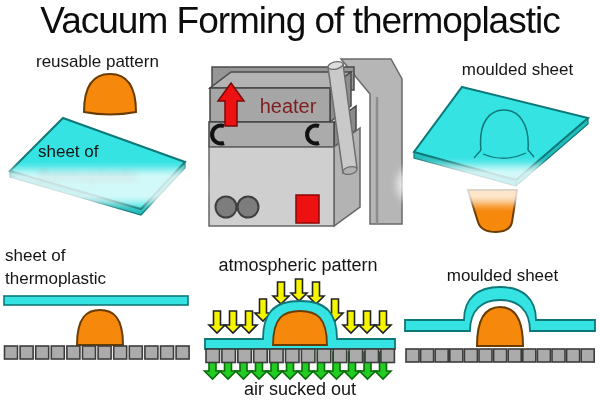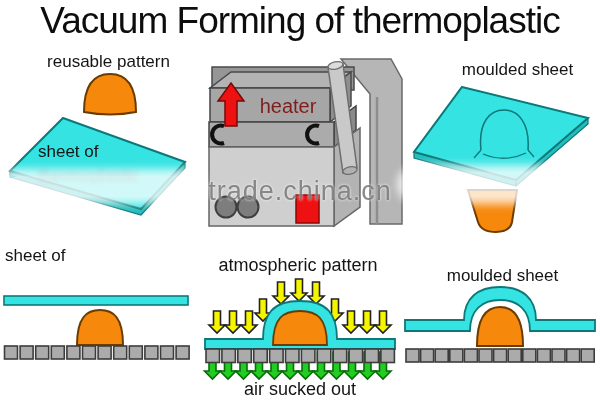--- a/index.html
+++ b/index.html
@@ -8,21 +8,21 @@
     font-family:"Liberation Sans", sans-serif;color:#111;
   }
   .label{position:absolute;white-space:nowrap;color:#151515;}
   .title{
     top:0;left:0;width:600px;text-align:center;
     font-size:37px;letter-spacing:-1px;color:#0d0d0d;
   }
   .lbl17{font-size:17px;}
   .lbl18{font-size:18px;}
   .heater-lbl{left:234px;top:95px;width:108px;text-align:center;font-size:20px;color:#7f1d1d;}
-  .reusable{left:36px;top:52px;width:145px;text-align:center;}
+  .reusable{left:36px;top:52px;width:145px;text-align:left;}
   .sheet-of-tl{left:38px;top:142px;}
   .thermo-tl{left:38px;top:167px;filter:blur(2.5px);opacity:.6;}
   .moulded-tr{left:440px;top:60px;width:155px;text-align:center;}
   .sheet-bl{left:5px;top:244px;line-height:23px;white-space:pre-line;}
   .atm{left:200px;top:255px;width:196px;text-align:center;}
   .air{left:222px;top:379px;width:156px;text-align:center;}
   .moulded-br{left:425px;top:266px;width:155px;text-align:center;}
   svg.diagram{position:absolute;left:0;top:0;}
   .bed-square{fill:var(--gray-square);stroke:#3c3c3c;stroke-width:1.6;}
   .y-arrow{fill:var(--yellow);stroke:#222;stroke-width:1.6;}
@@ -172,21 +172,20 @@
         </g>
     </g>
   </svg>
 
   <div class="label title">Vacuum Forming of thermoplastic</div>
   <div class="label lbl17 reusable">reusable pattern</div>
   <div class="label lbl17 sheet-of-tl">sheet of</div>
   <div class="label lbl17 thermo-tl">thermoplastic</div>
   <div class="label heater-lbl">heater</div>
   <div class="label lbl17 moulded-tr">moulded sheet</div>
-  <div class="label lbl17 sheet-bl"><span>sheet of</span><br></div>
+  <div class="label lbl17 sheet-bl"><span>sheet of</span><br><span>thermoplastic</span></div>
   <div class="label lbl18 atm">atmospheric pattern</div>
   <div class="label lbl18 air">air sucked out</div>
   <div class="label lbl17 moulded-br">moulded sheet</div>
 
   <div class="blur-band blur-left"></div>
   <div class="blur-band blur-right"></div>
-  <div class="watermark">trade.china.cn</div>
 </div>
 
 </body></html>

